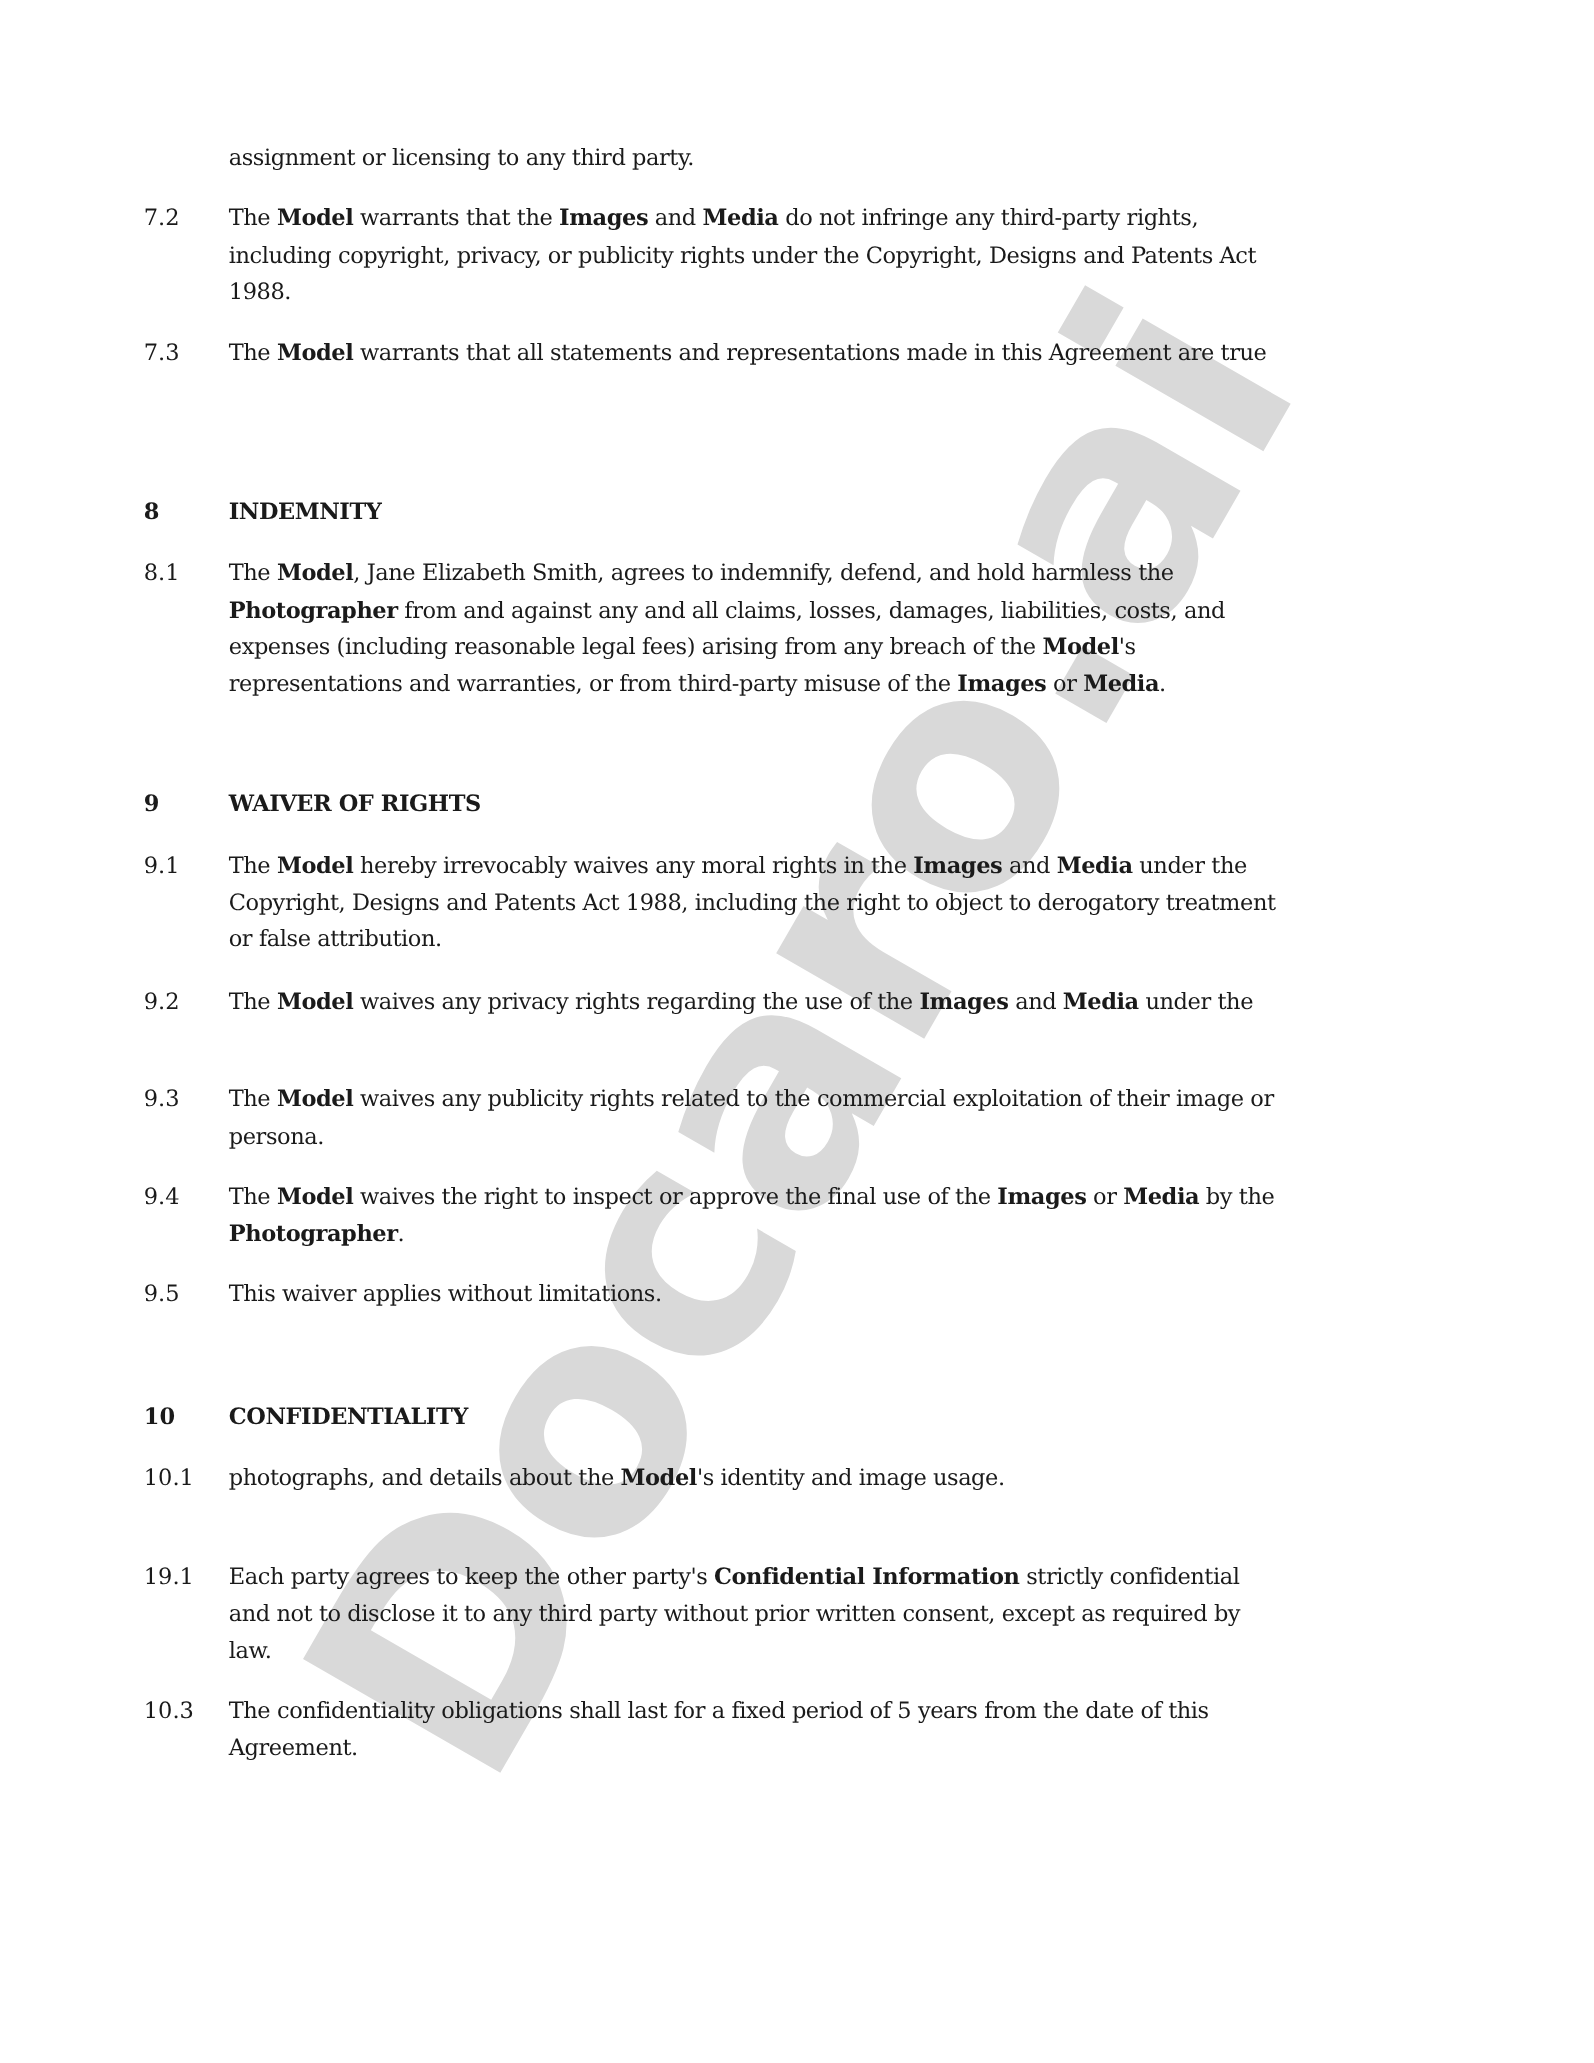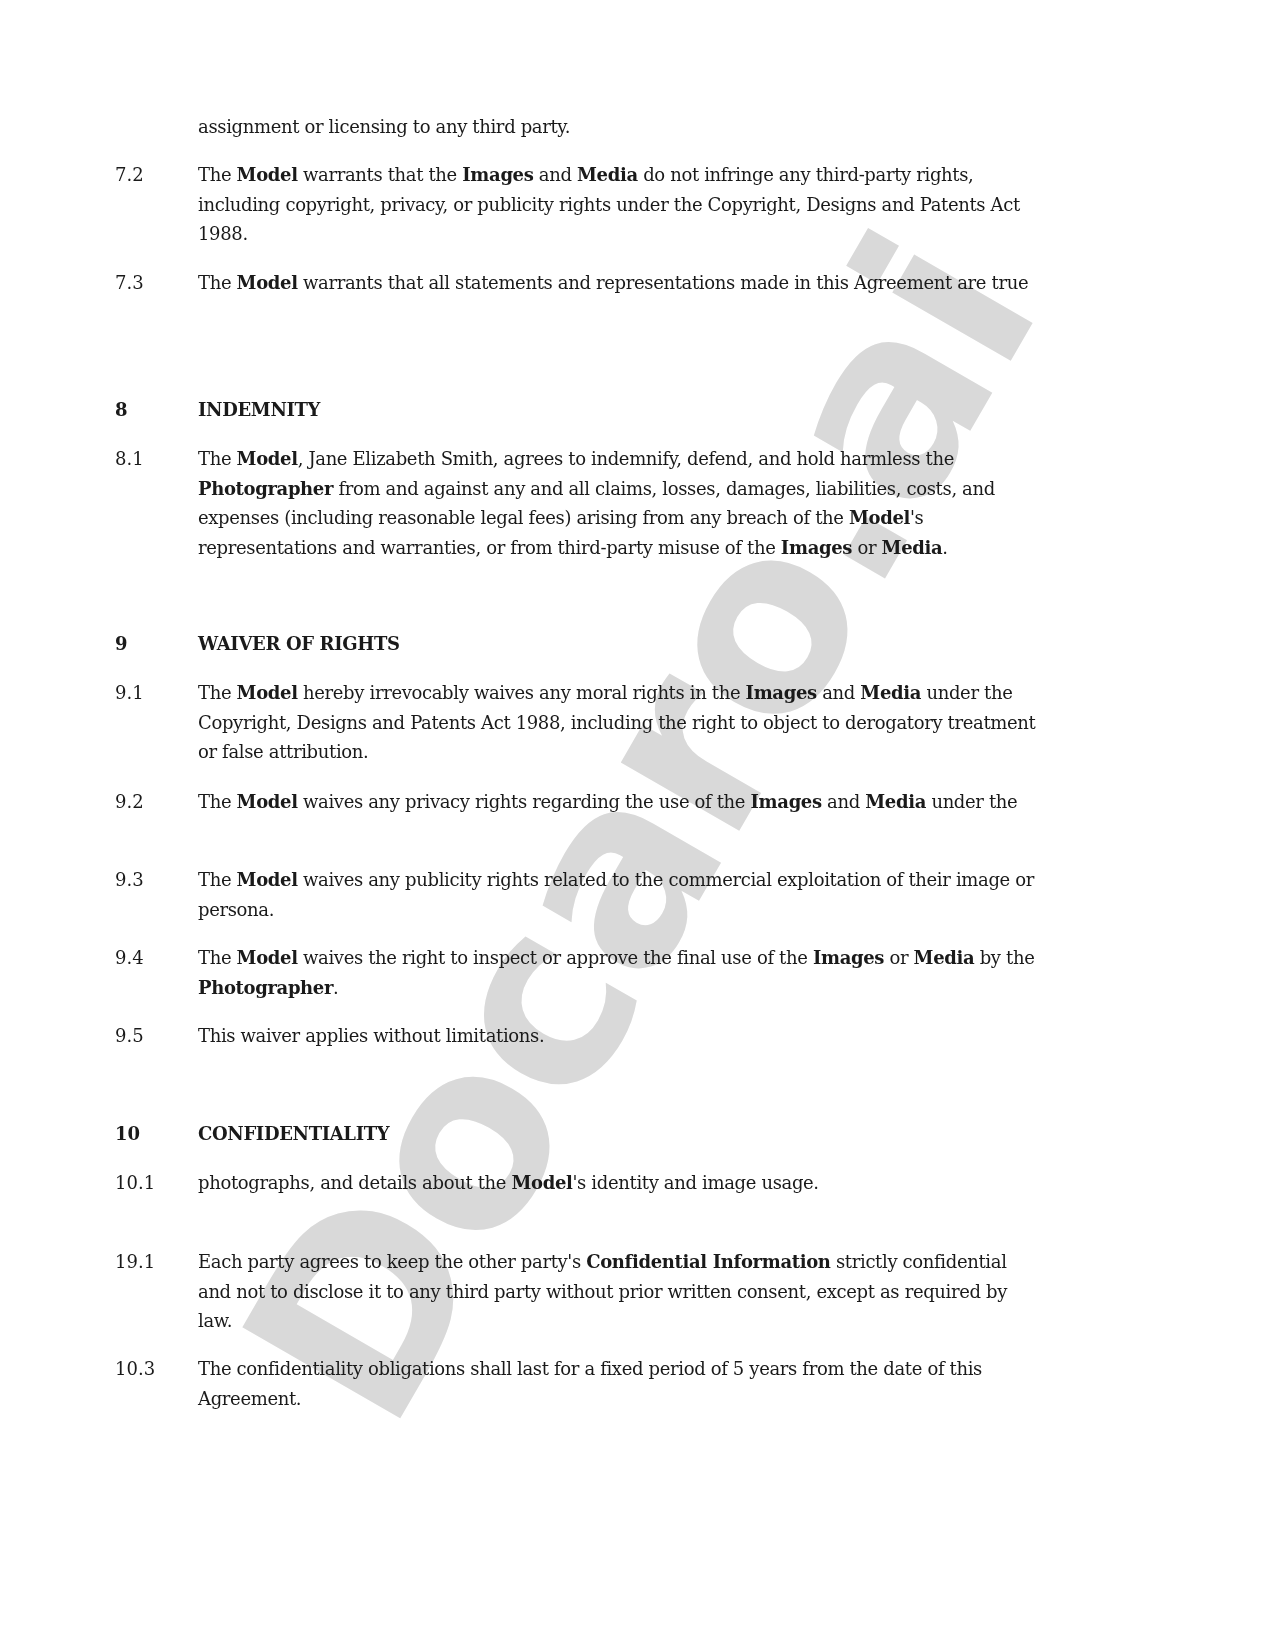--- a/index.html
+++ b/index.html
@@ -5,21 +5,21 @@
   html, body { margin:0; padding:0; background:#ffffff; }
   body { width:1275px; height:1650px; position:relative; overflow:hidden;
          font-family:"DejaVu Serif", serif; color:#1a1a1a; }
   .page { position:absolute; left:0; top:0; width:1275px; height:1650px; }
   .watermark { position:absolute; left:640px; top:830px; transform:translate(-50%,-50%) rotate(-60deg);
                font-family:"DejaVu Sans", sans-serif; font-weight:bold; font-size:250px;
                color:#d9d9d9; white-space:nowrap; letter-spacing:-4px; z-index:0; user-select:none; }
   .block { position:absolute; left:0; width:1275px; z-index:1; }
   .num { position:absolute; width:60px; left:115px; font-size:18px; line-height:30px; }
   .heading .num { font-weight:bold; }
-  .lines { position:absolute; left:198px; font-size:18px; line-height:29.5px; white-space:nowrap; letter-spacing:-0.35px; }
+  .lines { position:absolute; left:183px; font-size:18px; line-height:29.5px; white-space:nowrap; letter-spacing:-0.35px; }
   .heading .lines { font-weight:bold; }
   b { font-weight:bold;margin-top:24px; }
 </style>
 </head>
 <body>
 
 <div class="page">
   <div class="watermark">Docaro.ai</div>
   <div id="content">
       <div class="block para" style="top: 112px;">

